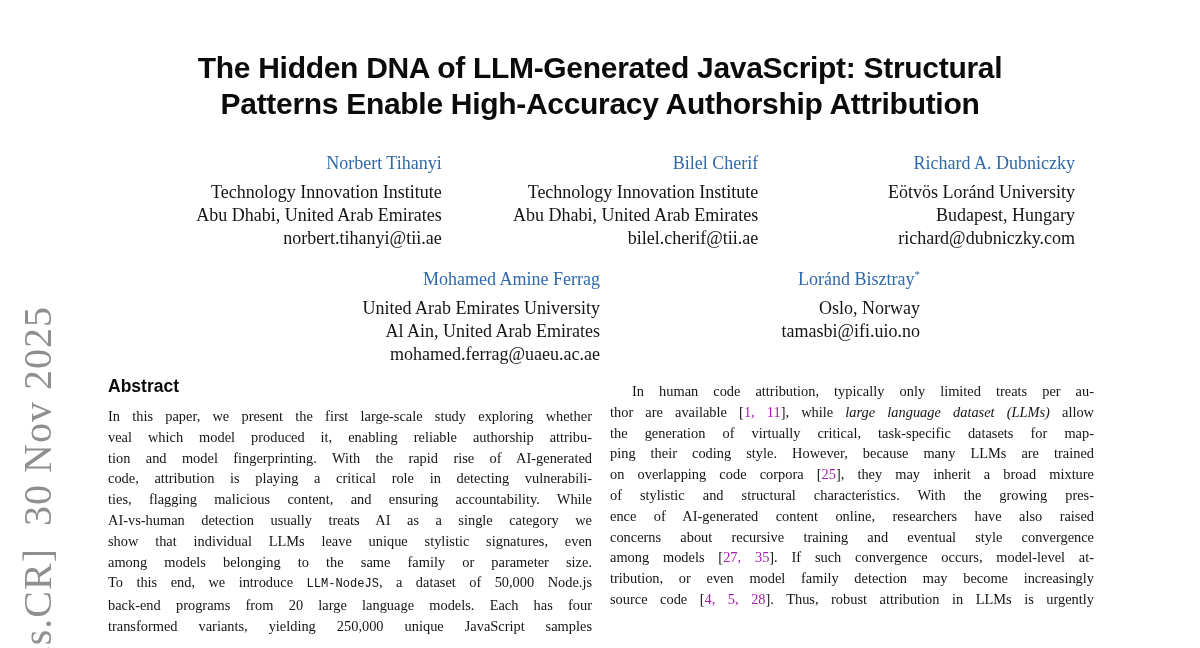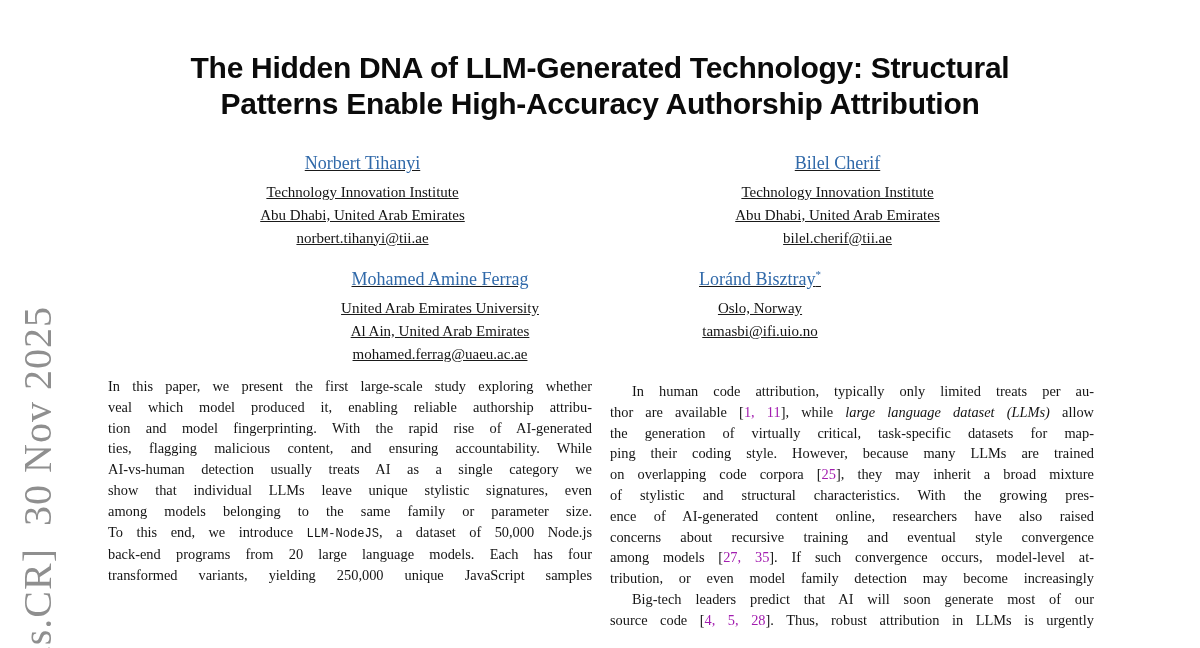--- a/index.html
+++ b/index.html
@@ -40,29 +40,29 @@
     font-size: 30px;
     line-height: 36px;
     letter-spacing: -0.3px;
     color: #0b0b0b;
   }
 
   
   .authors-row { position: absolute; display: flex; }
   .authors-row-1 { top: 146px; left: 125px; width: 950px; }
   .authors-row-2 { top: 262px; left: 280px; width: 640px; }
-  .author { flex: 1 1 0; text-align: center; text-decoration: underline; }
+  .author { flex: 1 1 0; text-align: right; }
   .author-name {
     font-size: 18px;
     line-height: 24px;
     color: #3069a9;
     margin-bottom: 6px;
   }
   .author-name sup { font-size: 11px; }
-  .author-line { font-size: 15px; line-height: 22.8px; color: #141414; }
+  .author-line { font-size: 18px; line-height: 22.8px; color: #141414; }
 
   
   .columns {
     position: absolute;
     top: 376px;
     left: 108px;
     width: 986px;
     display: flex;
     gap: 18px;
   }
@@ -88,59 +88,67 @@
   }
 </style>
 </head>
 <body>
 
 <div class="page">
 
   <div class="watermark">cs.CR]  30 Nov 2025</div>
 
   <h1 class="title">
-    <div>The Hidden DNA of LLM-Generated Technology: Structural</div>
+    <div>The Hidden DNA of LLM-Generated JavaScript: Structural</div>
     <div>Patterns Enable High-Accuracy Authorship Attribution</div>
   </h1>
 
   <div class="authors-row authors-row-1">
     <div class="author">
       <div class="author-name"><span>Norbert Tihanyi</span><sup></sup></div>
       <div class="author-line">Technology Innovation Institute</div>
       <div class="author-line">Abu Dhabi, United Arab Emirates</div>
       <div class="author-line">norbert.tihanyi@tii.ae</div>
     </div>
     <div class="author">
       <div class="author-name"><span>Bilel Cherif</span><sup></sup></div>
       <div class="author-line">Technology Innovation Institute</div>
       <div class="author-line">Abu Dhabi, United Arab Emirates</div>
       <div class="author-line">bilel.cherif@tii.ae</div>
+    </div>
+    <div class="author">
+      <div class="author-name"><span>Richard A. Dubniczky</span><sup></sup></div>
+      <div class="author-line">Eötvös Loránd University</div>
+      <div class="author-line">Budapest, Hungary</div>
+      <div class="author-line">richard@dubniczky.com</div>
     </div>
   </div>
 
   <div class="authors-row authors-row-2">
     <div class="author">
       <div class="author-name"><span>Mohamed Amine Ferrag</span><sup></sup></div>
       <div class="author-line">United Arab Emirates University</div>
       <div class="author-line">Al Ain, United Arab Emirates</div>
       <div class="author-line">mohamed.ferrag@uaeu.ac.ae</div>
     </div>
     <div class="author">
       <div class="author-name"><span>Loránd Bisztray</span><sup>*</sup></div>
       <div class="author-line">Oslo, Norway</div>
       <div class="author-line">tamasbi@ifi.uio.no</div>
     </div>
   </div>
 
   <div class="columns">
     <div class="col col-left">
+      <h2 class="abstract-heading">Abstract</h2>
       <div class="body-lines">
           <div class="tl">In this paper, we present the first large-scale study exploring whether</div>
           <div class="tl">veal which model produced it, enabling reliable authorship attribu-</div>
           <div class="tl">tion and model fingerprinting. With the rapid rise of AI-generated</div>
+          <div class="tl">code, attribution is playing a critical role in detecting vulnerabili-</div>
           <div class="tl">ties, flagging malicious content, and ensuring accountability. While</div>
           <div class="tl">AI-vs-human detection usually treats AI as a single category we</div>
           <div class="tl">show that individual LLMs leave unique stylistic signatures, even</div>
           <div class="tl">among models belonging to the same family or parameter size.</div>
           <div class="tl">To this end, we introduce <code class="mono">LLM-NodeJS</code>, a dataset of 50,000 Node.js</div>
           <div class="tl">back-end programs from 20 large language models. Each has four</div>
           <div class="tl">transformed variants, yielding 250,000 unique JavaScript samples</div>
         </div>
     </div>
     <div class="col col-right">
@@ -148,19 +156,18 @@
           <div class="tl ind">In human code attribution, typically only limited treats per au-</div>
           <div class="tl">thor are available [<span class="cite">1, 11</span>], while <em>large language dataset (LLMs)</em> allow</div>
           <div class="tl">the generation of virtually critical, task-specific datasets for map-</div>
           <div class="tl">ping their coding style. However, because many LLMs are trained</div>
           <div class="tl">on overlapping code corpora [<span class="cite">25</span>], they may inherit a broad mixture</div>
           <div class="tl">of stylistic and structural characteristics. With the growing pres-</div>
           <div class="tl">ence of AI-generated content online, researchers have also raised</div>
           <div class="tl">concerns about recursive training and eventual style convergence</div>
           <div class="tl">among models [<span class="cite">27, 35</span>]. If such convergence occurs, model-level at-</div>
           <div class="tl">tribution, or even model family detection may become increasingly</div>
-          <div class="tl ind">Big-tech leaders predict that AI will soon generate most of our</div>
           <div class="tl">source code [<span class="cite">4, 5, 28</span>]. Thus, robust attribution in LLMs is urgently</div>
         </div>
     </div>
   </div>
 
 </div>
 
 </body></html>

